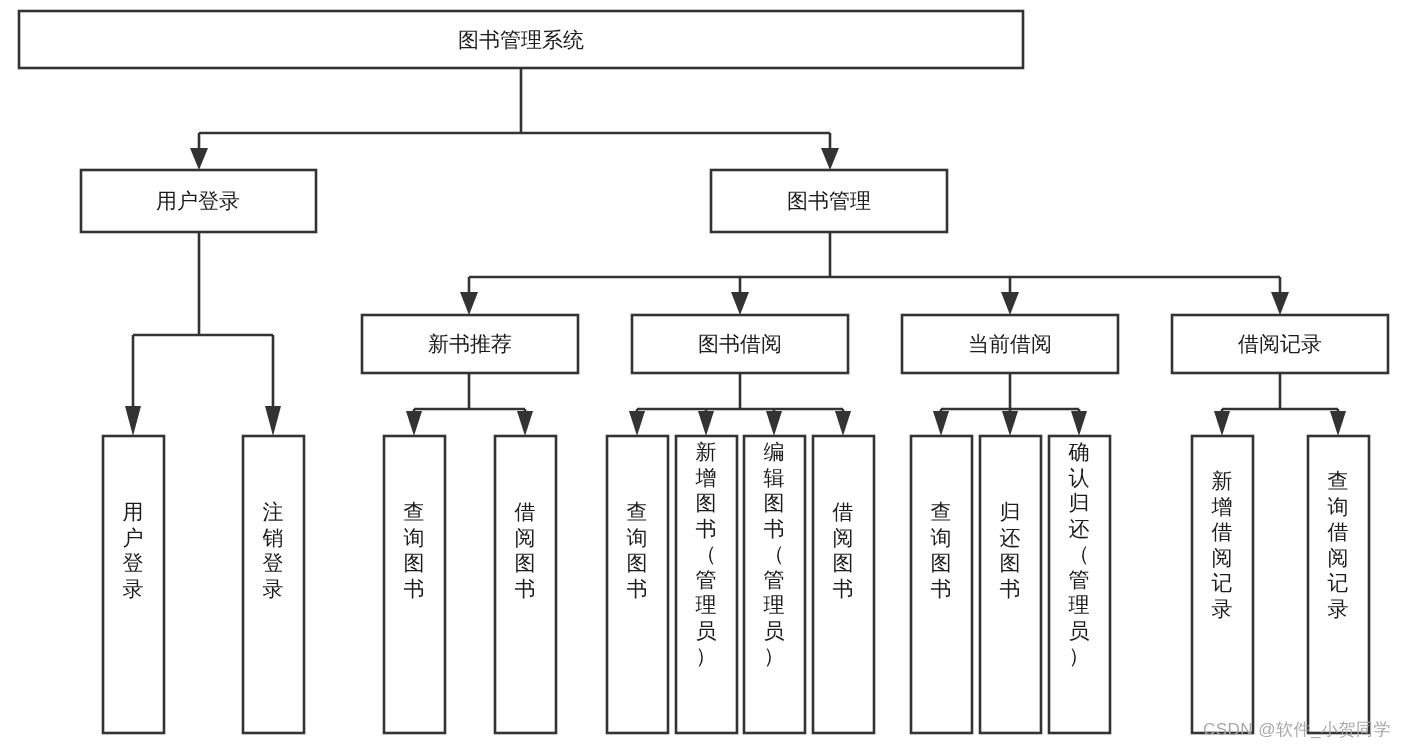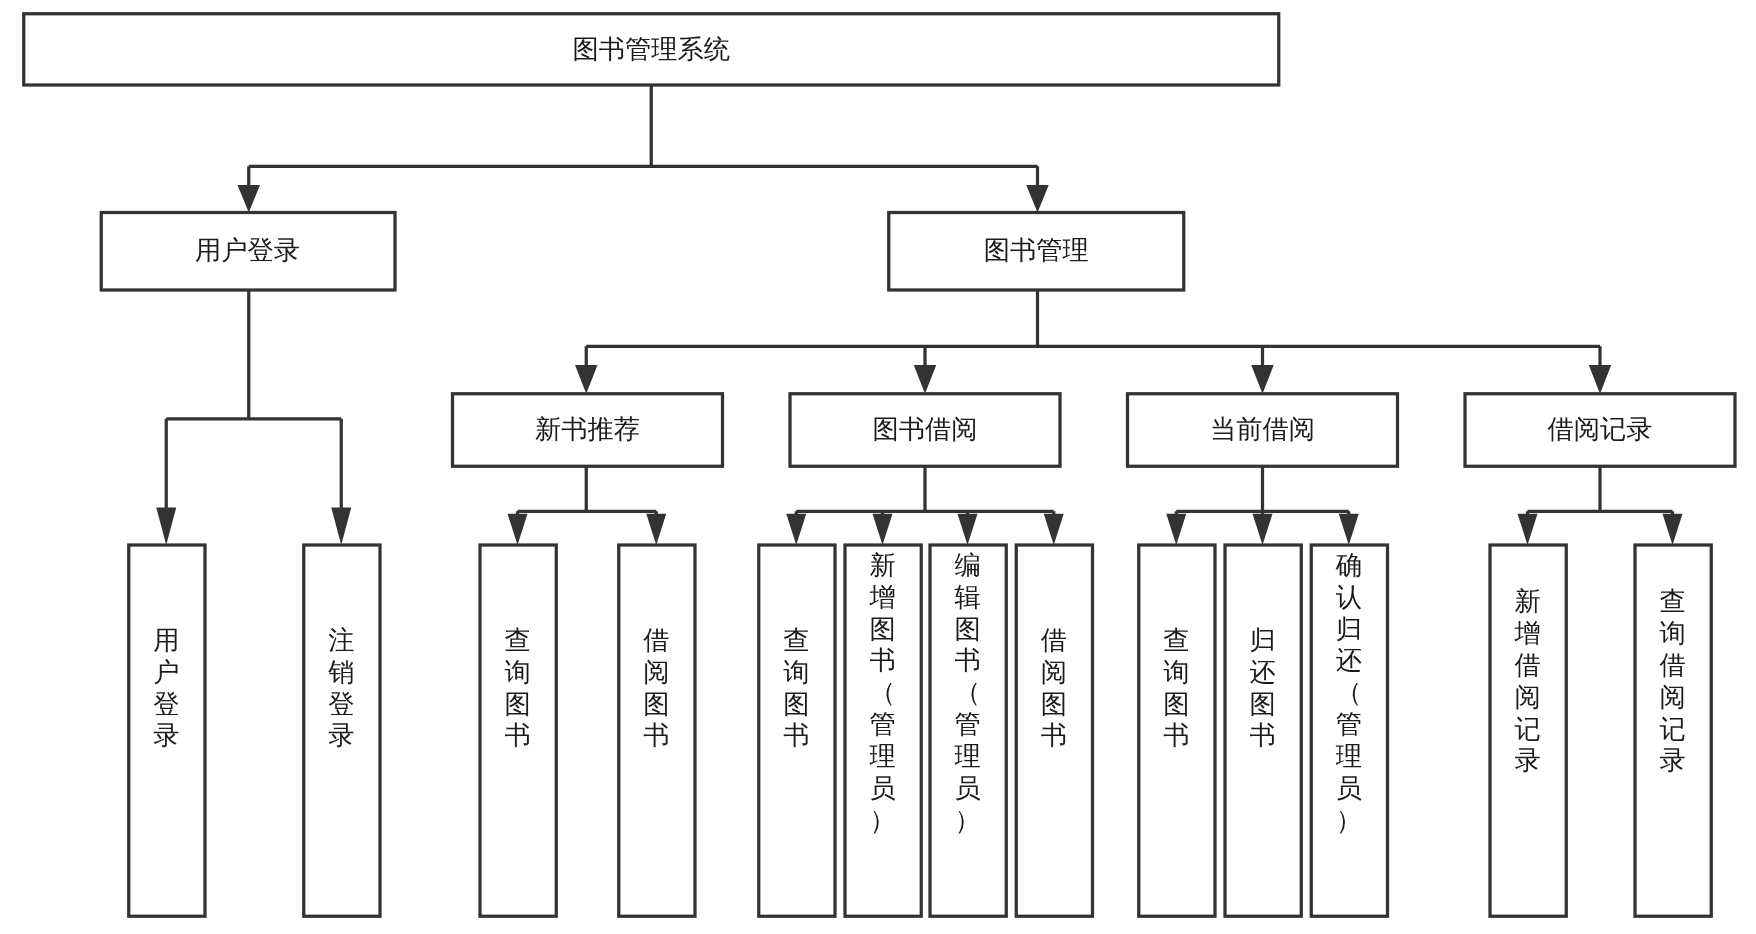--- a/index.html
+++ b/index.html
@@ -247,13 +247,14 @@
       <text class="node-label-v" x="1222" y="488"><tspan x="1222" dy="0">新</tspan><tspan x="1222" dy="25.5">增</tspan><tspan x="1222" dy="25.5">借</tspan><tspan x="1222" dy="25.5">阅</tspan><tspan x="1222" dy="25.5">记</tspan><tspan x="1222" dy="25.5">录</tspan></text>
     </g>
 
     <g>
       <rect class="node-rect" x="1308" y="436" width="61" height="297"></rect>
       <text class="node-label-v" x="1338" y="488"><tspan x="1338" dy="0">查</tspan><tspan x="1338" dy="25.5">询</tspan><tspan x="1338" dy="25.5">借</tspan><tspan x="1338" dy="25.5">阅</tspan><tspan x="1338" dy="25.5">记</tspan><tspan x="1338" dy="25.5">录</tspan></text>
     </g>
 
   </svg>
 
+  <div class="watermark">CSDN @软件_小贺同学</div>
 </div>
 
 </body></html>

